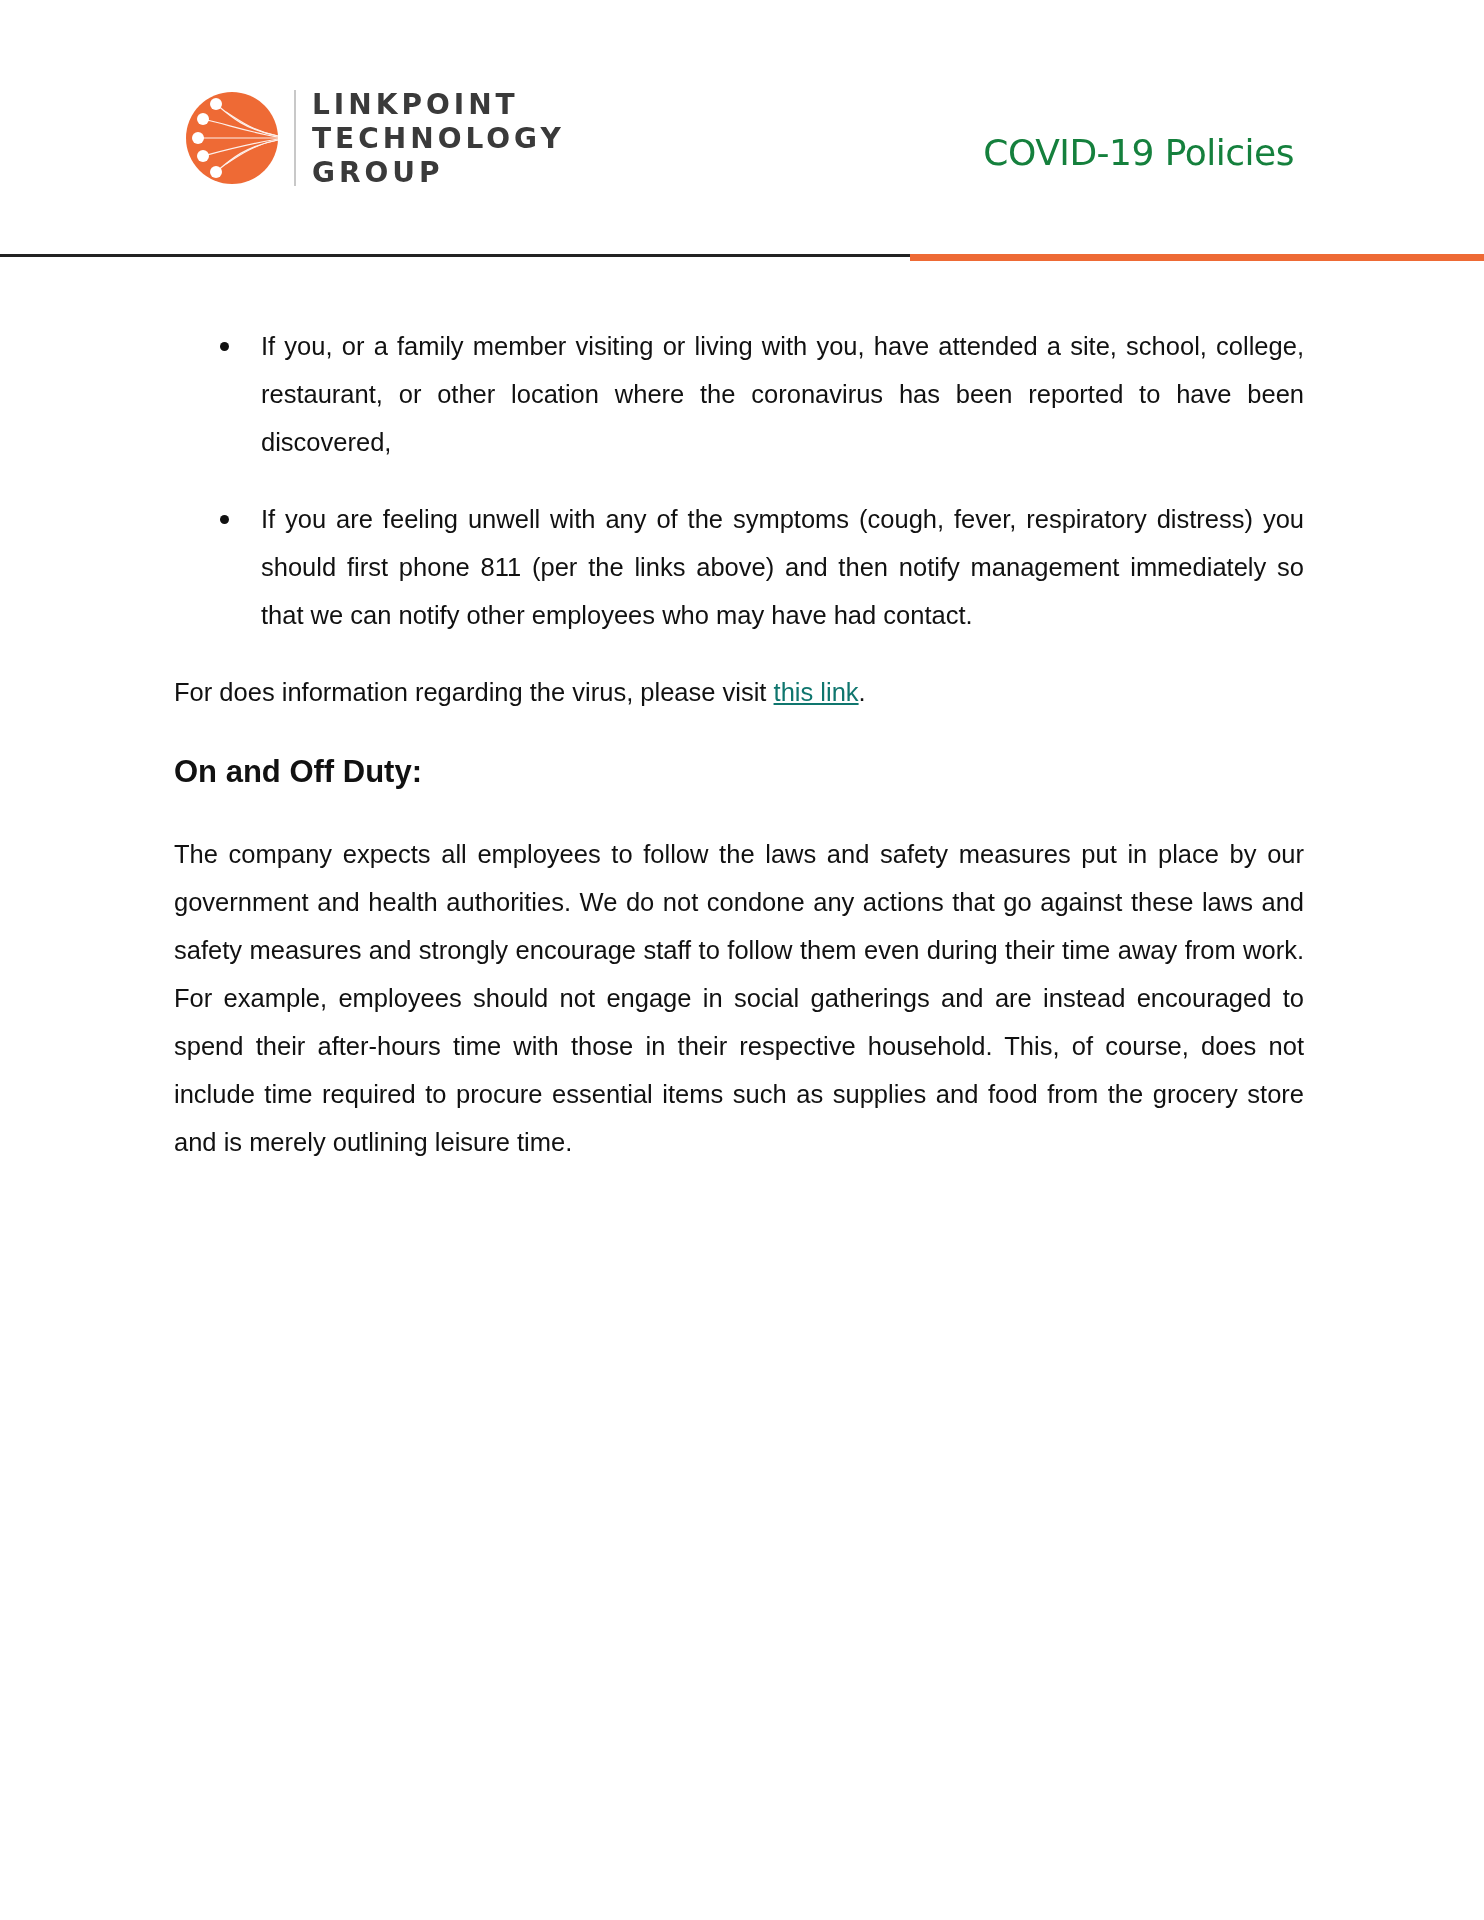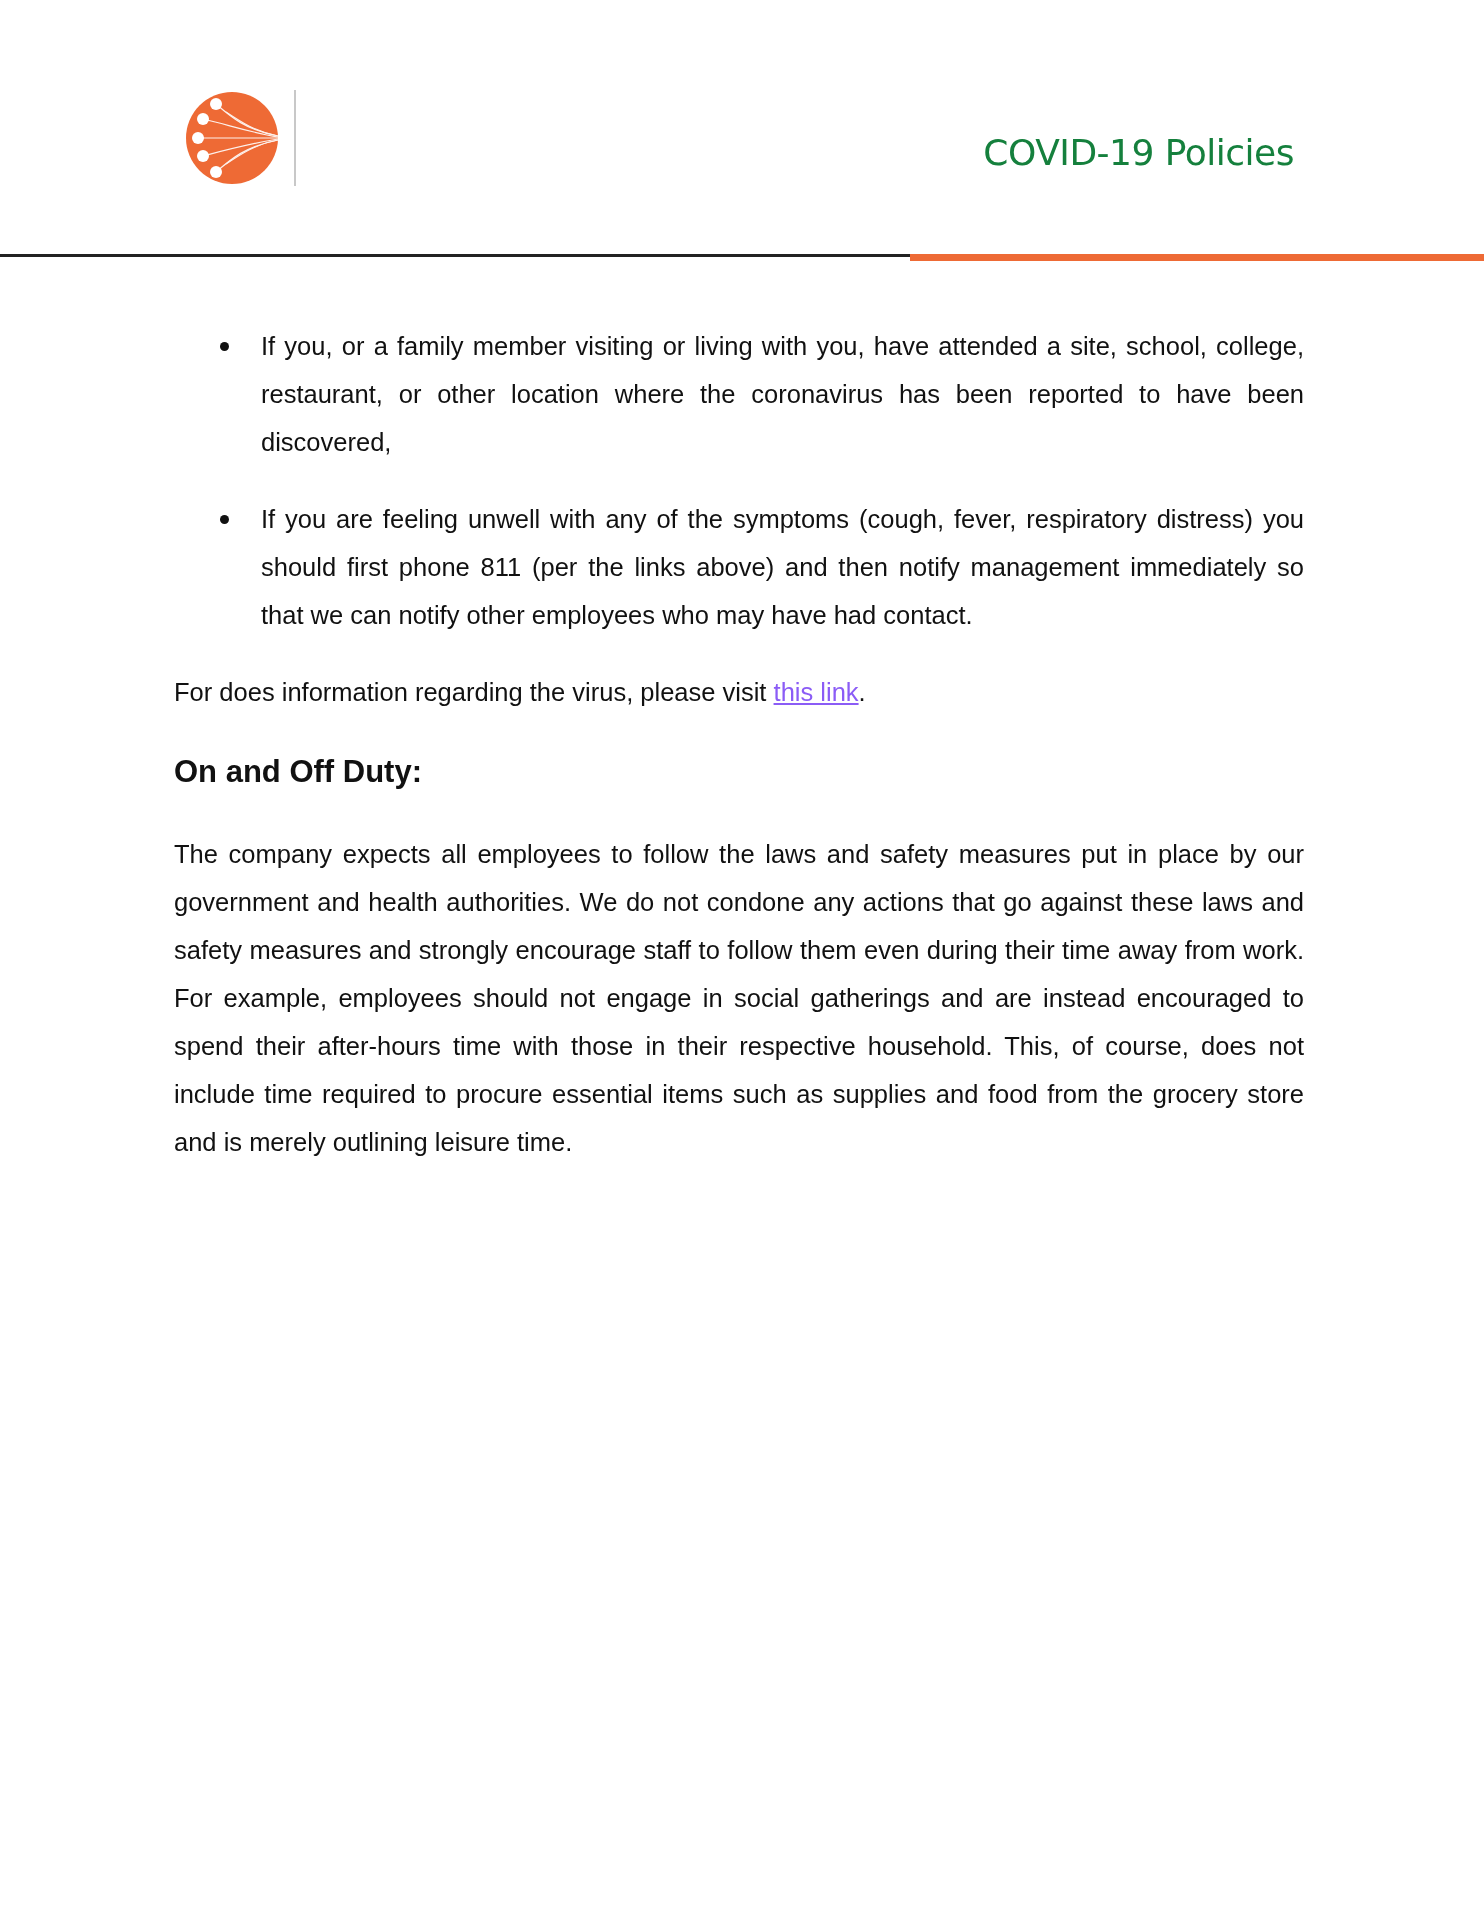--- a/index.html
+++ b/index.html
@@ -13,21 +13,21 @@
     .logo-text div { white-space: nowrap; }
     .doc-title { position: absolute; right: 190px; top: 132px; font-family: "DejaVu Sans", sans-serif;
                  font-weight: normal; font-size: 36px; color: #15803d; letter-spacing: -0.5px; white-space: nowrap; }
     .rule-dark { position: absolute; left: 0; top: 254px; width: 910px; height: 3px; background: #222222; }
     .rule-orange { position: absolute; left: 910px; top: 254px; width: 574px; height: 7px; background: #ee6a35; }
     .content { position: absolute; left: 174px; top: 322px; width: 1130px; font-size: 25.5px; line-height: 48px; }
     .bullets { list-style: none; margin: 0; padding: 0; }
     .bullets li { position: relative; padding-left: 87px; text-align: justify; margin-bottom: 29px; }
     .bullet-dot { position: absolute; left: 46px; top: 20px; width: 9px; height: 9px; border-radius: 50%; background: #111; }
     p { margin: 0 0 29px 0; text-align: justify; }
-    .link { color: #8b5cf6; text-decoration: underline; cursor: pointer; }
+    .link { color: #0f766e; text-decoration: underline; cursor: pointer; }
     h2 { font-size: 31px; font-weight: bold; margin: 32px 0 34px 0; line-height: 48px; color: #111; }
   </style>
 </head>
 <body>
 
 <div class="logo">
   <svg class="logo-mark" viewBox="0 0 92 92">
     <circle cx="46" cy="46" r="46" fill="#ee6a35"></circle>
     <g stroke="#ffffff" stroke-width="1.2" fill="none" opacity="0.9">
       <path d="M30 12 C45 25, 60 38, 92 44"></path>
@@ -40,20 +40,25 @@
     </g>
     <g fill="#ffffff">
       <circle cx="30" cy="12" r="6"></circle>
       <circle cx="17" cy="27" r="6"></circle>
       <circle cx="12" cy="46" r="6"></circle>
       <circle cx="17" cy="64" r="6"></circle>
       <circle cx="30" cy="80" r="6"></circle>
     </g>
   </svg>
   <div class="logo-divider"></div>
+  <div class="logo-text">
+    <div>LINKPOINT</div>
+    <div>TECHNOLOGY</div>
+    <div>GROUP</div>
+  </div>
 </div>
 
 <div class="doc-title">COVID-19 Policies</div>
 
 <div class="rule-dark"></div>
 <div class="rule-orange"></div>
 
 <div class="content">
   <ul class="bullets">
     <li>

